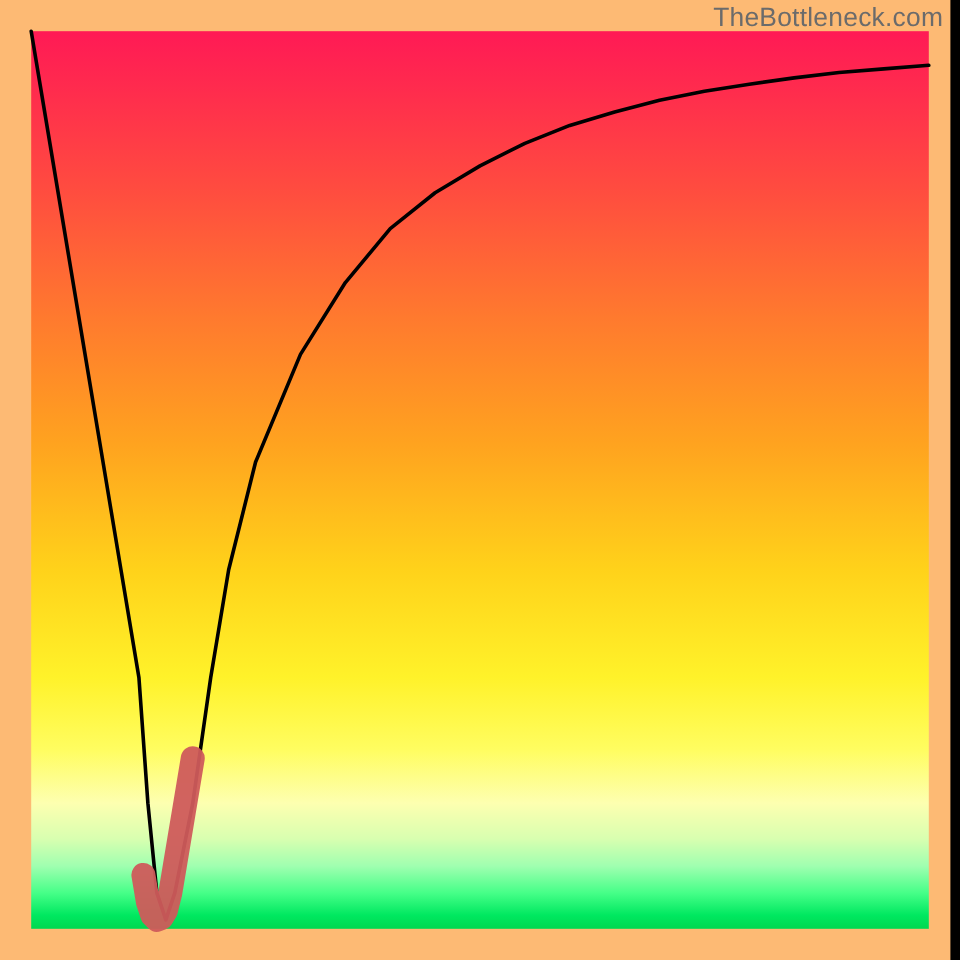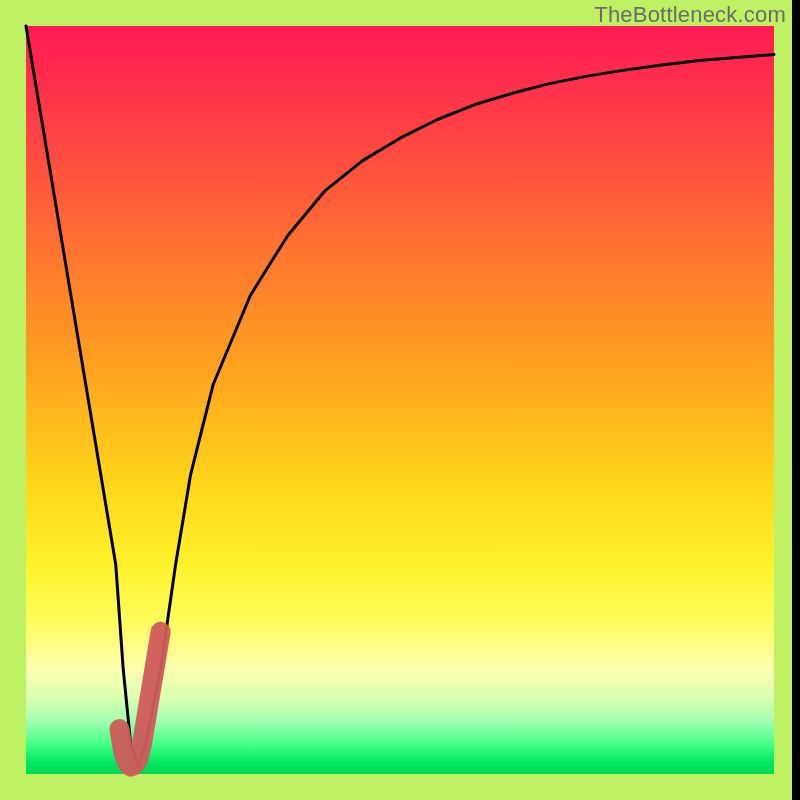--- a/index.html
+++ b/index.html
@@ -10,21 +10,21 @@
     background: #000;
     overflow: hidden;
     font-family: Arial, Helvetica, sans-serif;
   }
   .frame {
     position: absolute;
     left: 0;
     top: 0;
     width: 792px;
     height: 800px;
-    background: #bef264;
+    background: #fdba74;
   }
   .plot {
     position: absolute;
     left: 26px;
     top: 26px;
     width: 748px;
     height: 748px;
     
     background: linear-gradient(
       to bottom,

